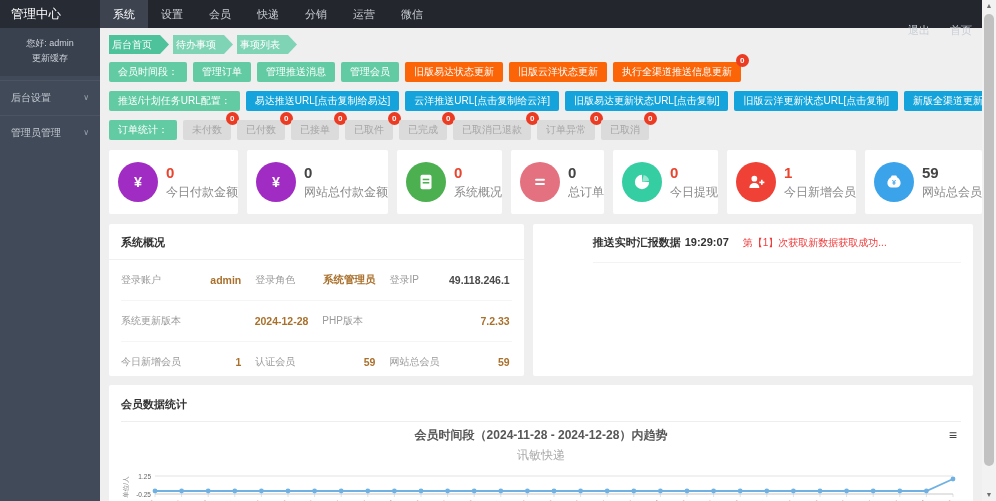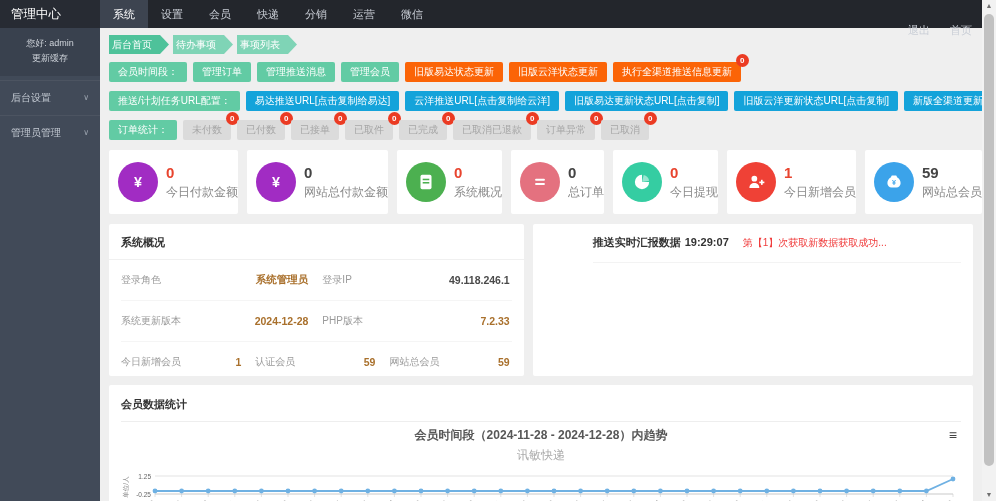--- a/index.html
+++ b/index.html
@@ -238,20 +238,24 @@
           <div class="card-label">网站总会员</div>
         </div>
       </div>
     </div>
 
   <div class="panels">
     <div class="panel panel-left">
       <div class="panel-title">系统概况</div>
       <div id="sys-rows">
           <div class="sys-row">
+            <div class="sys-cell">
+              <span class="sys-label">登录账户</span>
+              <span class="sys-value" style="color: rgb(169, 112, 44);">admin</span>
+            </div>
             <div class="sys-cell">
               <span class="sys-label">登录角色</span>
               <span class="sys-value" style="color: rgb(169, 112, 44);">系统管理员</span>
             </div>
             <div class="sys-cell">
               <span class="sys-label">登录IP</span>
               <span class="sys-value" style="color: rgb(74, 74, 74);">49.118.246.1</span>
             </div>
           </div>
           <div class="sys-row">

